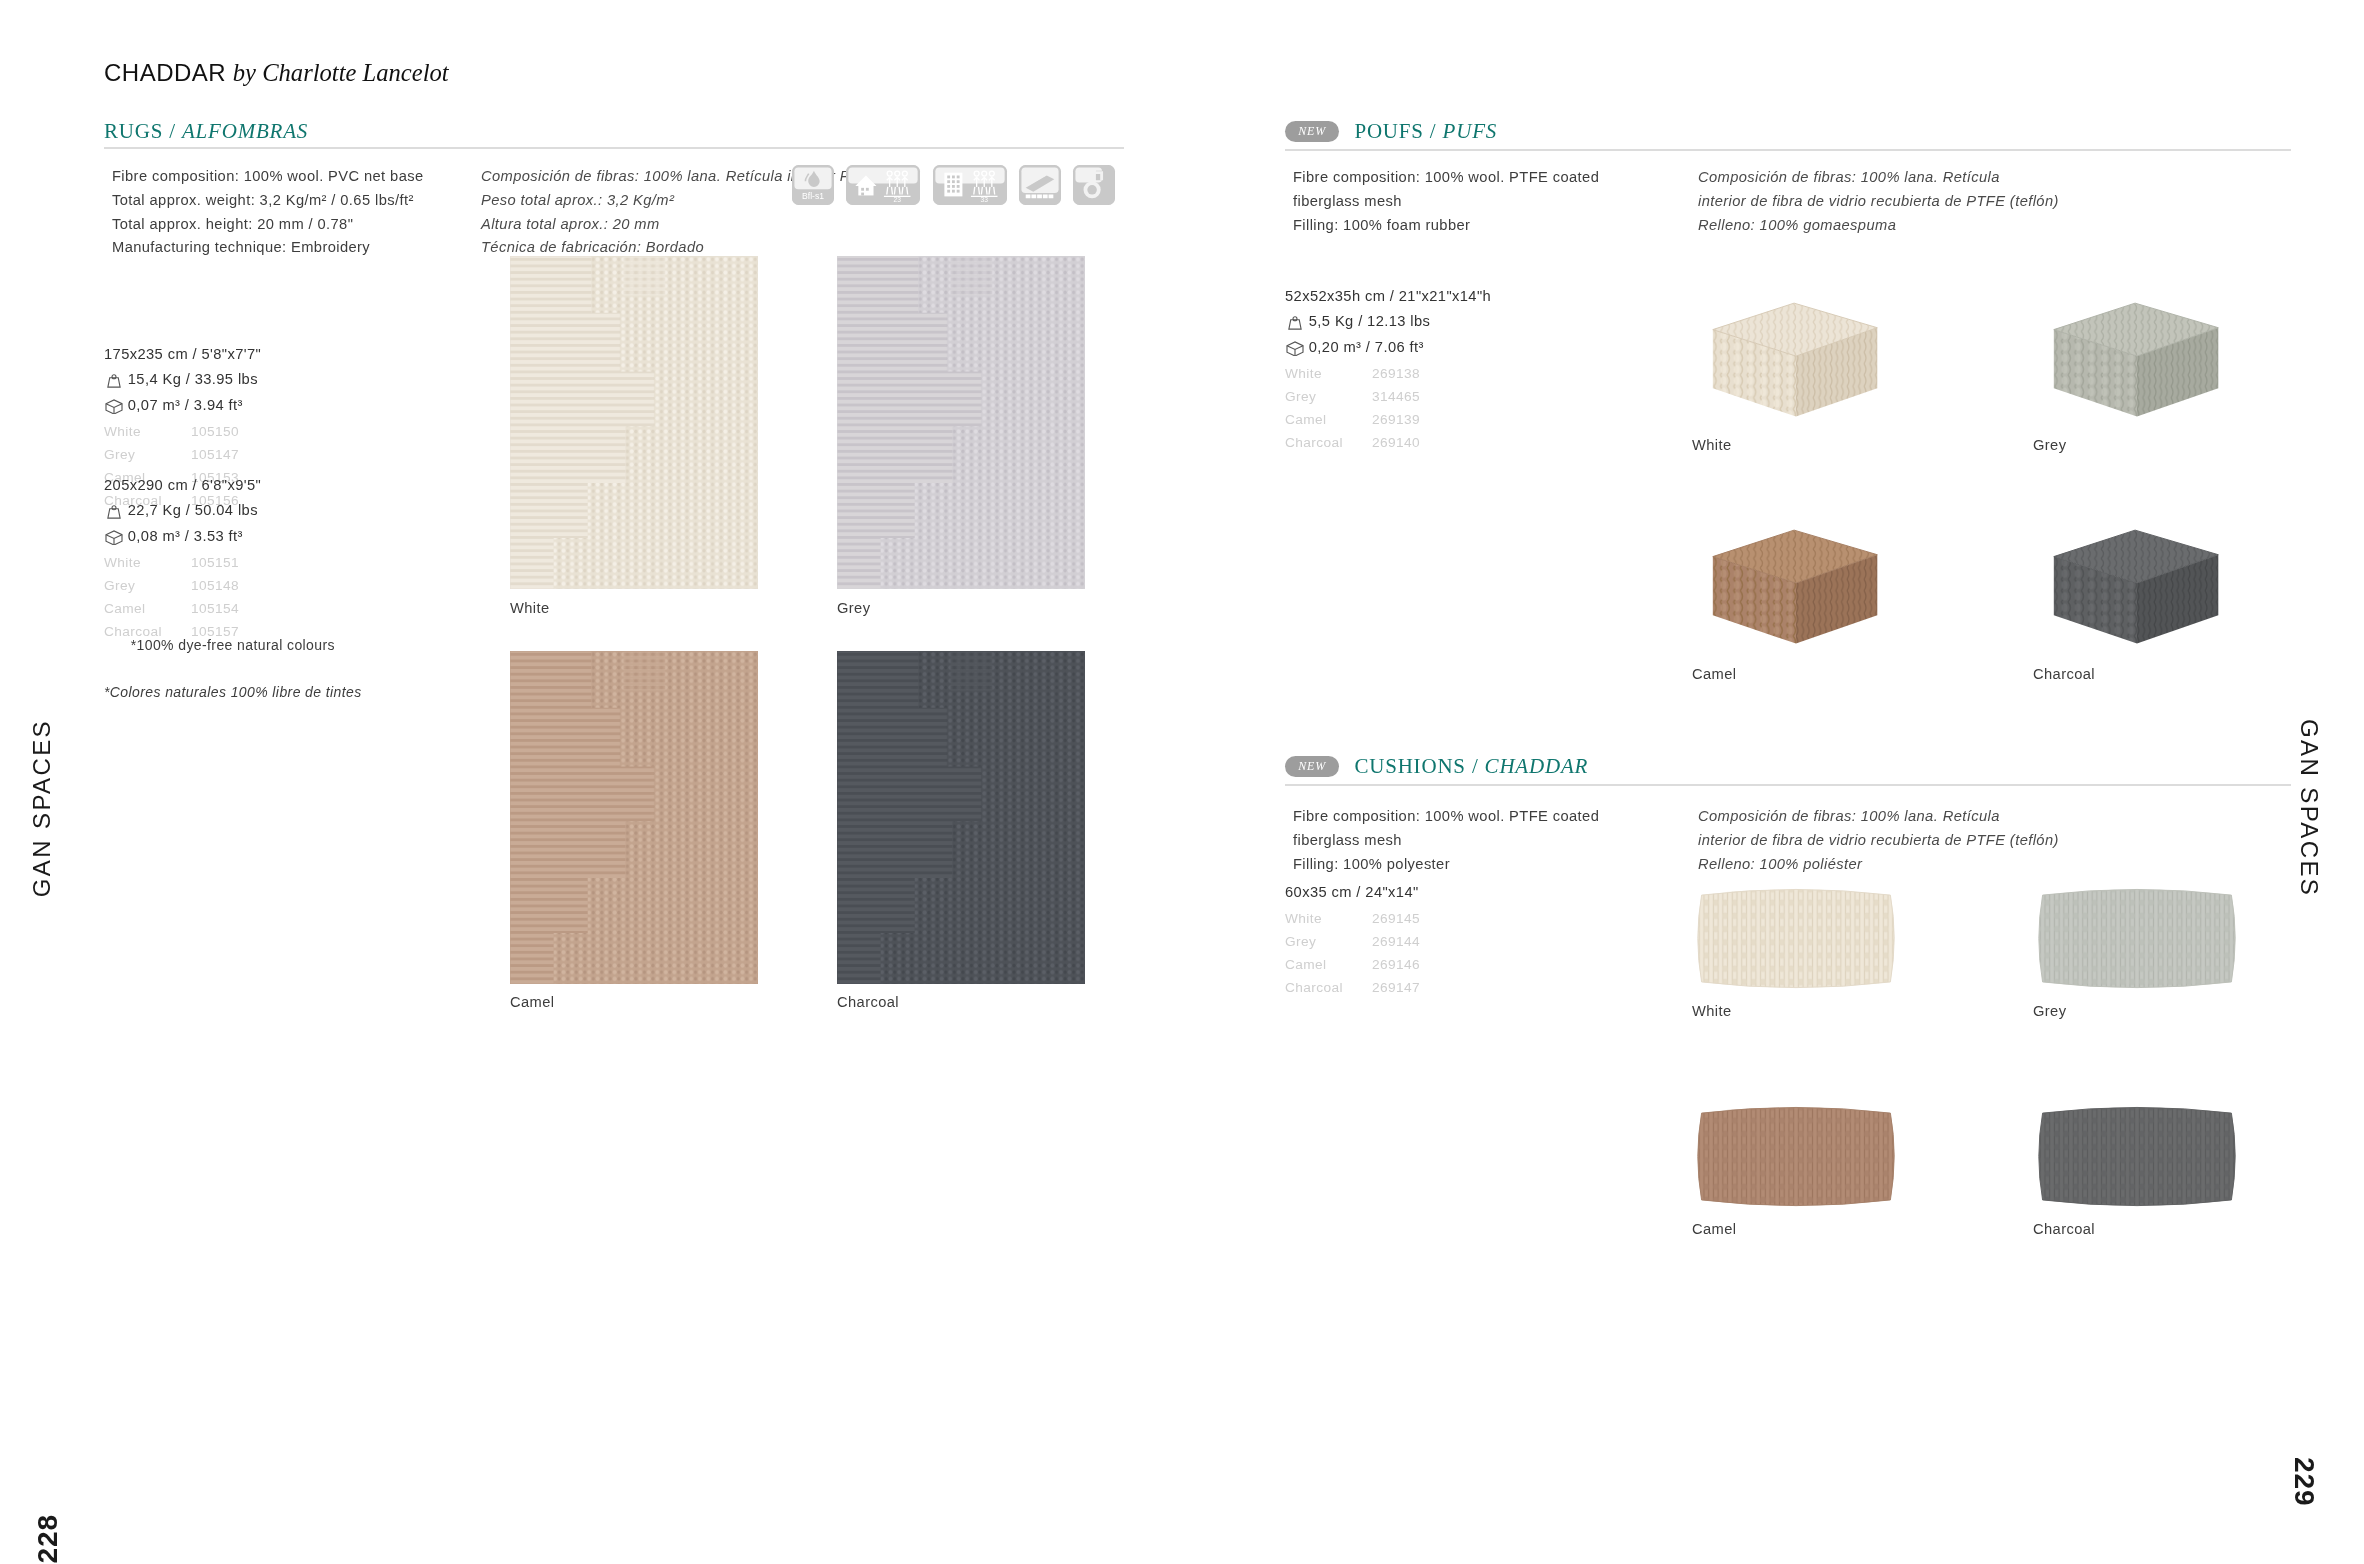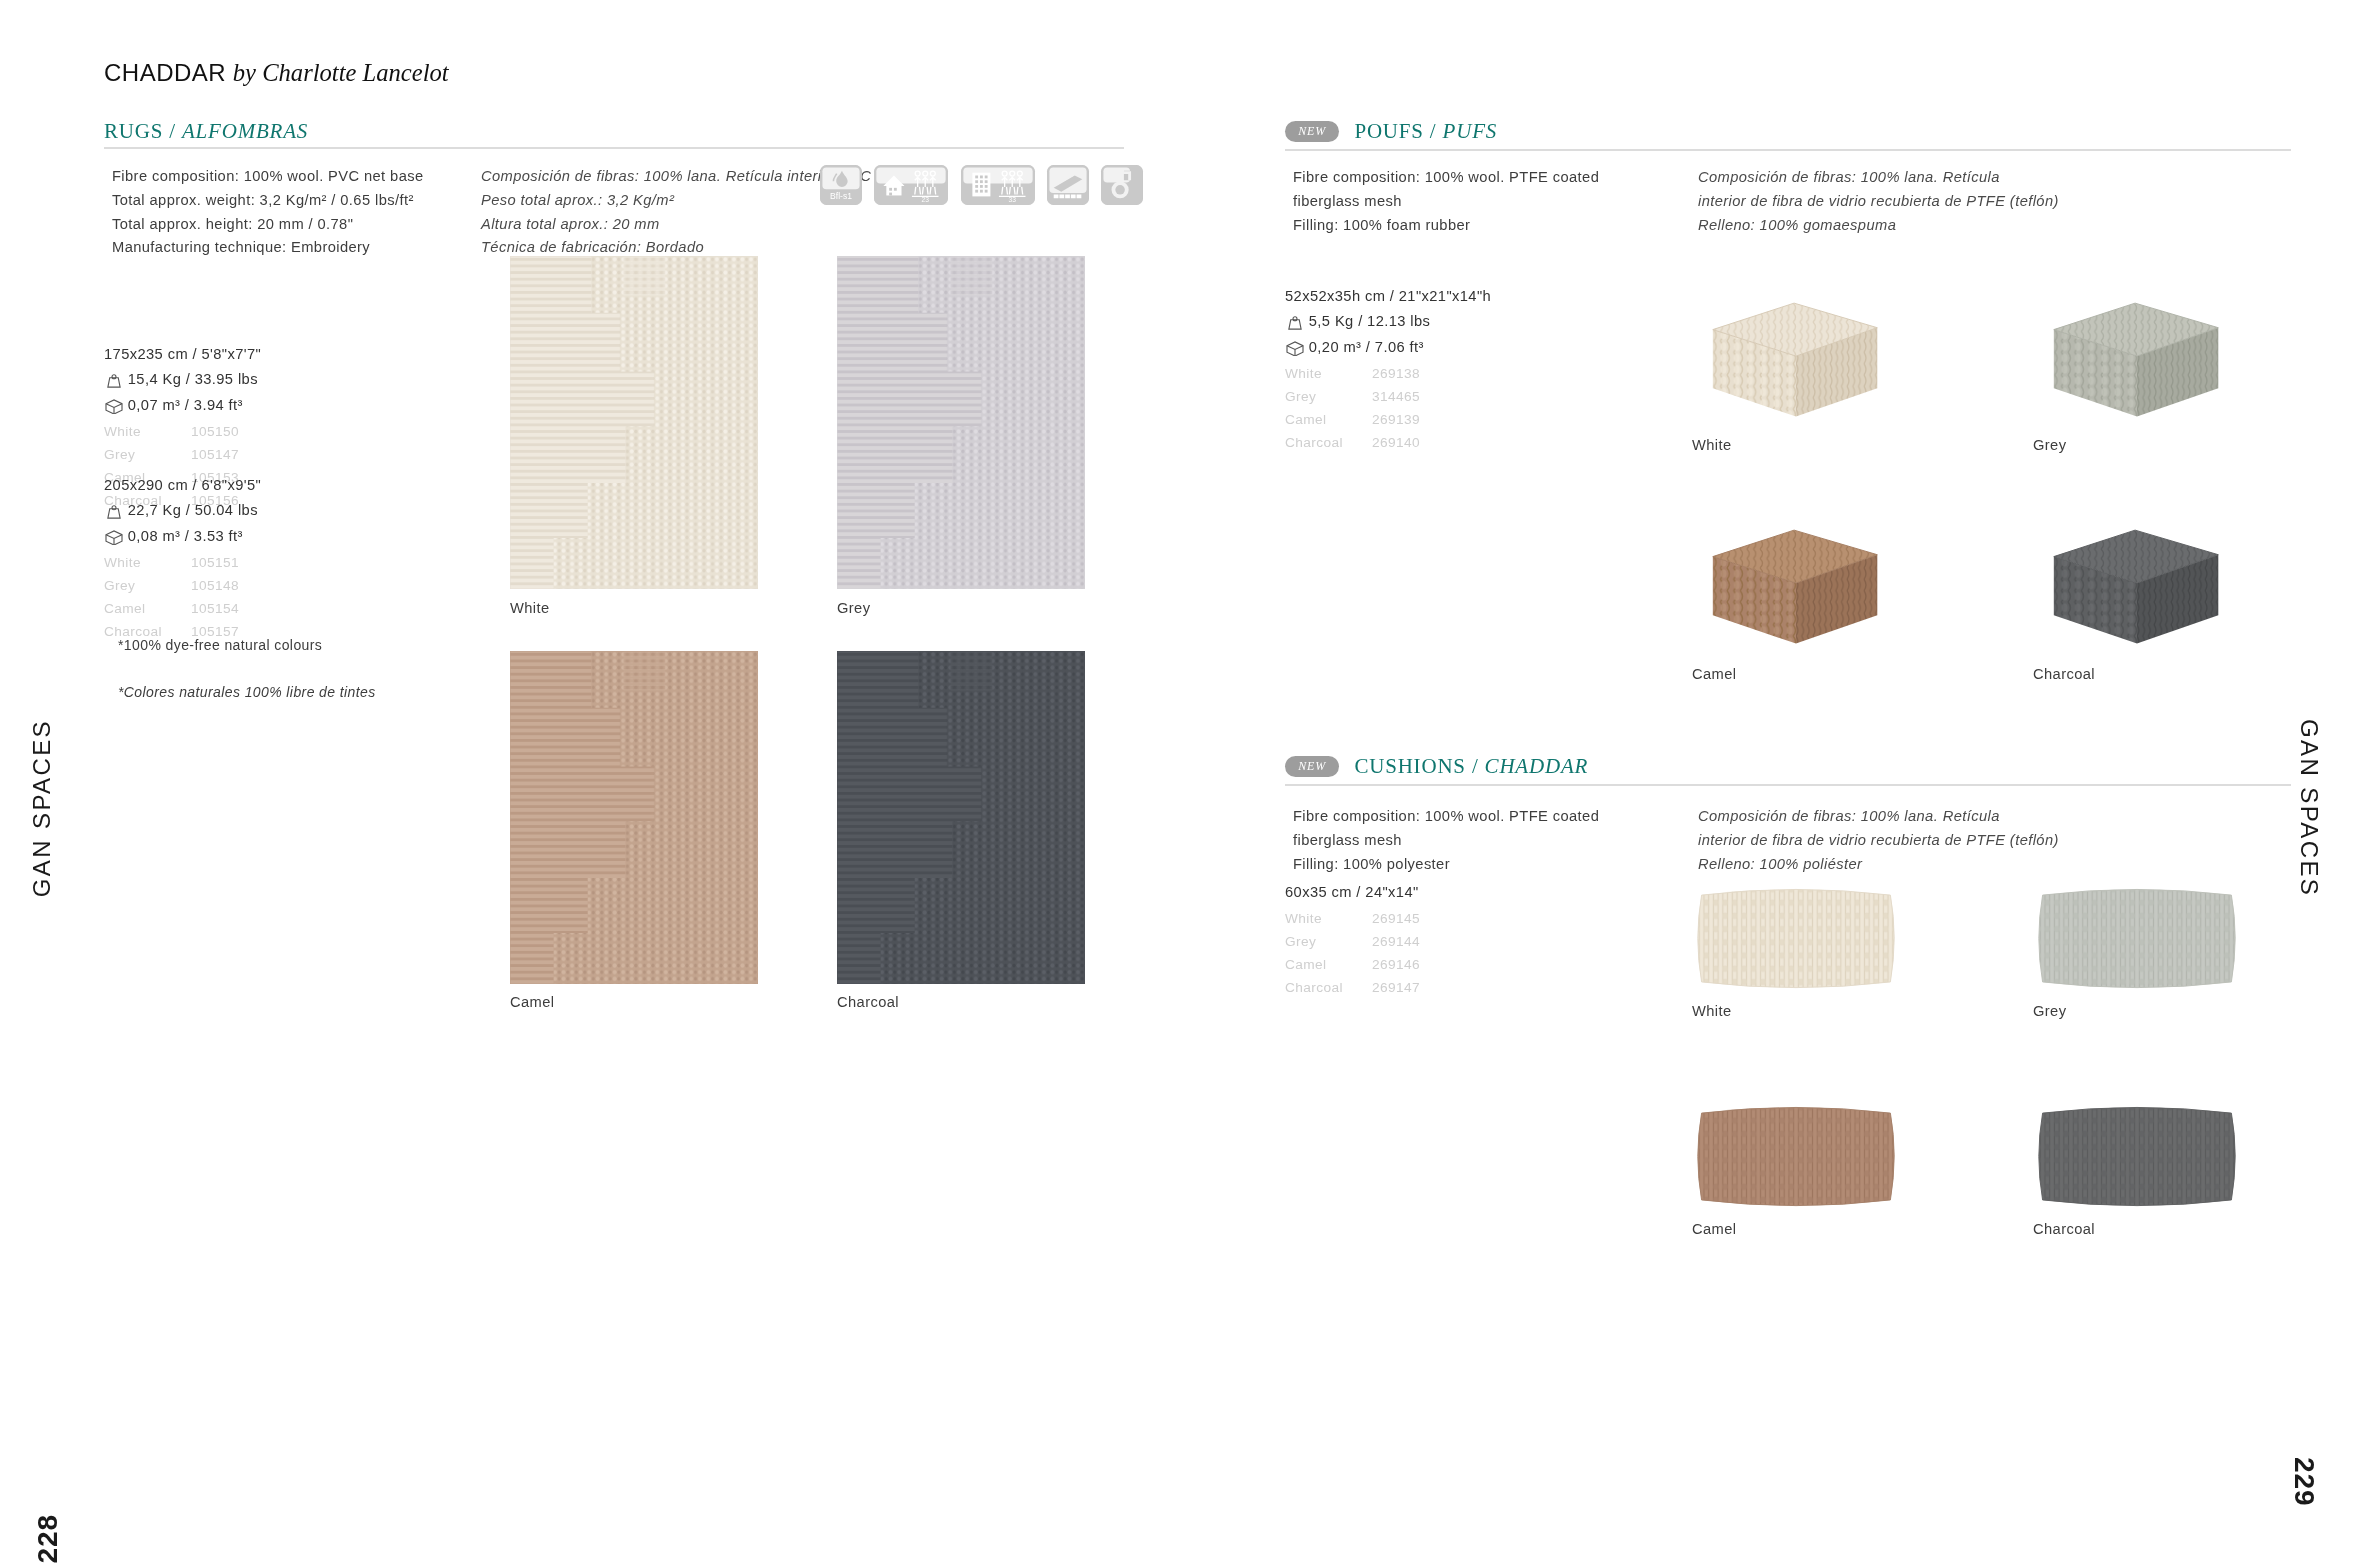--- a/index.html
+++ b/index.html
@@ -209,21 +209,21 @@
 
   <div class="spec" style="left:104px; top:165px; width:397px;">Fibre composition: 100% wool. PVC net base
 Total approx. weight: 3,2 Kg/m² / 0.65 lbs/ft²
 Total approx. height: 20 mm / 0.78"
 Manufacturing technique: Embroidery</div>
   <div class="spec es" style="left:473px; top:165px; width:397px;">Composición de fibras: 100% lana. Retícula interior PVC
 Peso total aprox.: 3,2 Kg/m²
 Altura total aprox.: 20 mm
 Técnica de fabricación: Bordado</div>
 
-  <div class="care-strip" style="left:820px; top:165px;">
+  <div class="care-strip" style="left:792px; top:165px;">
 
     <div class="care-ico" style="width:42px;height:40px;">
       <svg width="42" height="40" viewBox="0 0 44 42">
         <rect x="0" y="0" width="44" height="42" rx="7" fill="#c9c9c9"></rect>
         <rect x="2.5" y="2.5" width="39" height="23" rx="4" fill="#f2f2f2"></rect>
         <path d="M23 6 c-2 5 -6 6 -6 11 a6 6 0 0 0 12 0 c0 -4 -4 -6 -6 -11 z" fill="#c9c9c9"></path>
         <path d="M17.5 9 c-1.5 3 -3.5 4.5 -3.5 8" stroke="#c9c9c9" stroke-width="1.6" fill="none"></path>
         <text x="22" y="36" font-family="Liberation Sans, sans-serif" font-size="9" fill="#ffffff" text-anchor="middle">Bfl-s1</text>
       </svg>
     </div>
@@ -388,21 +388,21 @@
           <span class="cname">Camel</span>
           <span class="cnum">105154</span>
         </div>
       <div class="crow">
           <span class="cname">Charcoal</span>
           <span class="cnum">105157</span>
         </div>
     </div>
   </div>
 
-  <div class="footnote" style="left:118px; top:610px;">
+  <div class="footnote" style="left:104px; top:610px;text-align:center;">
     <div>*100% dye-free natural colours</div>
     <div class="es">*Colores naturales 100% libre de tintes</div>
   </div>
 
   <div class="rug-img" style="left:510px; top:256px; width:248px; height:333px;">
     <svg width="248" height="333" viewBox="0 0 262 352" preserveAspectRatio="none">
       <defs>
         <pattern id="rLinesW" width="262" height="7" patternUnits="userSpaceOnUse">
           <rect width="262" height="7" fill="#efe9de"></rect>
           <rect width="262" height="3" y="2" fill="#e3dbcd"></rect>

